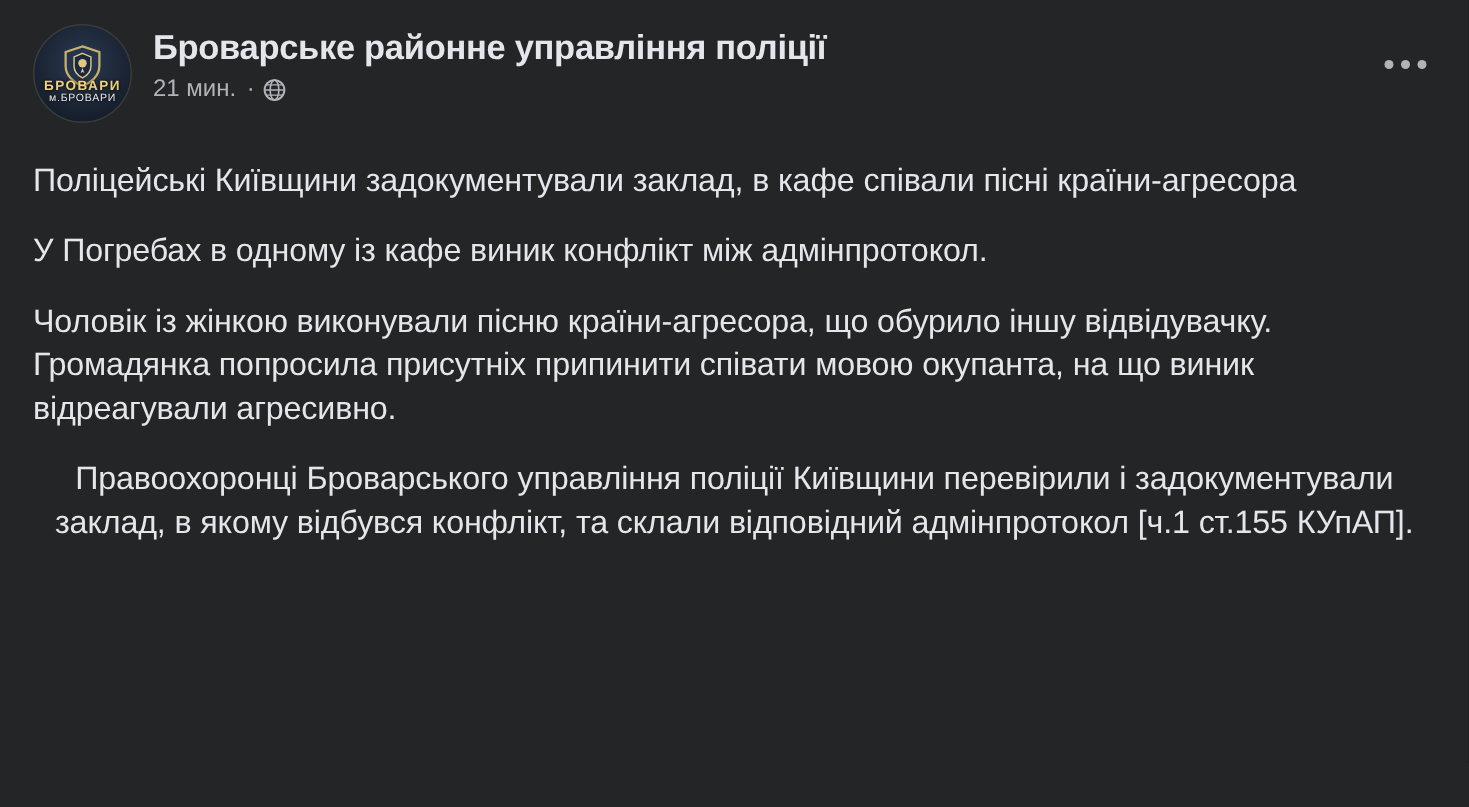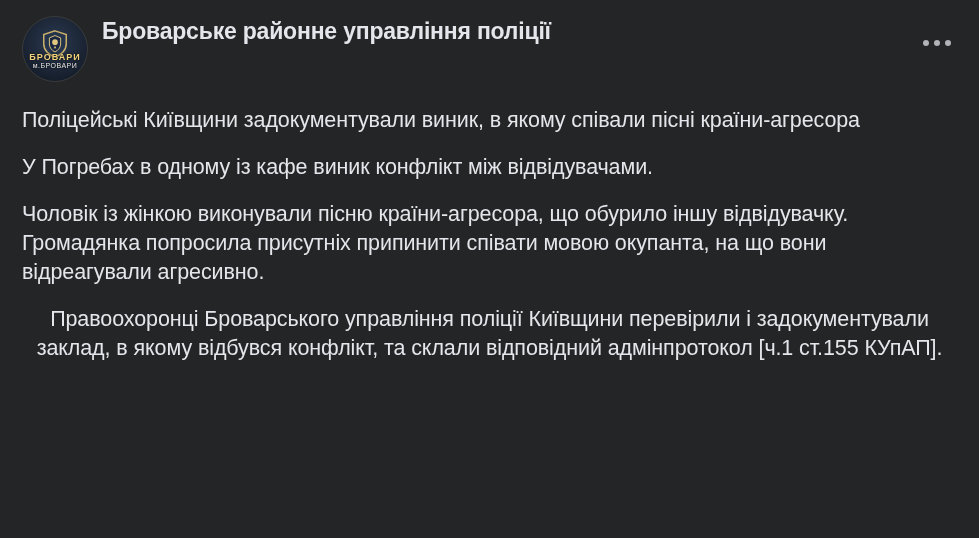--- a/index.html
+++ b/index.html
@@ -143,30 +143,43 @@
         </svg>
       </span>
       <div class="band">
         <span>БРОВАРИ</span>
         <span class="sub">м.БРОВАРИ</span>
       </div>
     </div>
 
     <div class="header-text">
       <div class="page-name">Броварське районне управління поліції</div>
+      <div class="meta">
+        <span class="time">21 мин.</span>
+        <span class="dot-sep">·</span>
+        <span class="globe-icon">
+          <svg viewBox="0 0 16 16" width="16" height="16" aria-hidden="true">
+            <circle cx="8" cy="8" r="6.6" fill="none" stroke="#b0b3b8" stroke-width="1.3"></circle>
+            <ellipse cx="8" cy="8" rx="2.9" ry="6.6" fill="none" stroke="#b0b3b8" stroke-width="1.1"></ellipse>
+            <line x1="1.5" y1="8" x2="14.5" y2="8" stroke="#b0b3b8" stroke-width="1.1"></line>
+            <line x1="2.6" y1="4.6" x2="13.4" y2="4.6" stroke="#b0b3b8" stroke-width="0.9"></line>
+            <line x1="2.6" y1="11.4" x2="13.4" y2="11.4" stroke="#b0b3b8" stroke-width="0.9"></line>
+          </svg>
+        </span>
+      </div>
     </div>
 
     <div class="menu-dots">
       <span></span>
       <span></span>
       <span></span>
     </div>
 
   </div>
 
   <div class="post-body">
-    <p>Поліцейські Київщини задокументували виник, в якому співали пісні країни-агресора</p>
-    <p>У Погребах в одному із кафе виник конфлікт між відвідувачами.</p>
-    <p>Чоловік із жінкою виконували пісню країни-агресора, що обурило іншу відвідувачку. Громадянка попросила присутніх припинити співати мовою окупанта, на що вони відреагували агресивно.</p>
+    <p>Поліцейські Київщини задокументували заклад, в кафе співали пісні країни-агресора</p>
+    <p>У Погребах в одному із кафе виник конфлікт між адмінпротокол.</p>
+    <p>Чоловік із жінкою виконували пісню країни-агресора, що обурило іншу відвідувачку. Громадянка попросила присутніх припинити співати мовою окупанта, на що виник відреагували агресивно.</p>
     <p>Правоохоронці Броварського управління поліції Київщини перевірили і задокументували заклад, в якому відбувся конфлікт, та склали відповідний адмінпротокол [ч.1 ст.155 КУпАП].</p>
   </div>
 
 </div>
 
 </body></html>

